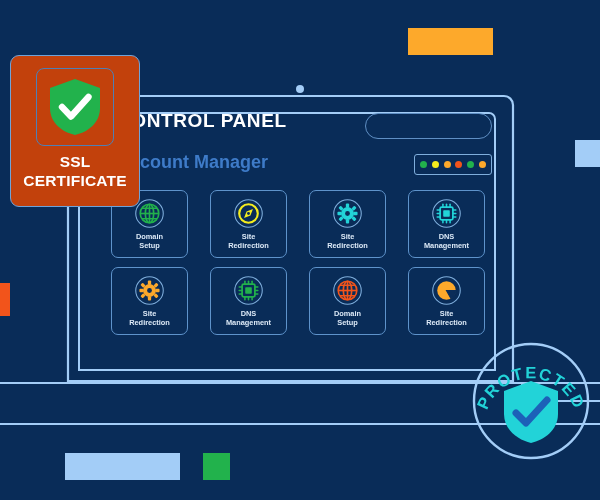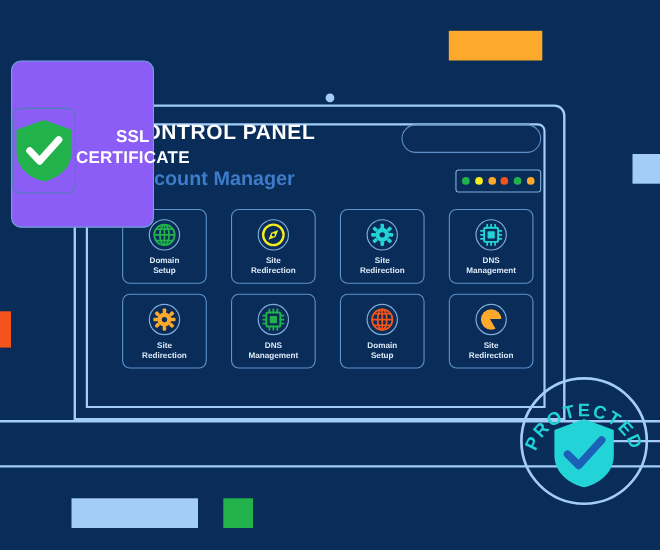--- a/index.html
+++ b/index.html
@@ -62,22 +62,22 @@
   .tile-icon{width:31px;height:31px;display:block;}
   .tile-label{
     margin-top:3px;text-align:center;color:#DCE9F7;
     font-size:7.4px;line-height:9.4px;font-weight:600;white-space:pre-line;
   }
 
   
   #ssl-card{
     position:absolute;left:10px;top:55px;width:128px;height:150px;
     border:1.6px solid #6FA3D8;border-radius:9px;
-    background:#8b5cf6;
-    display:flex;flex-direction:row;align-items:center;
+    background:#c2410c;
+    display:flex;flex-direction:column;align-items:center;
   }
   #ssl-icon-box{
     margin-top:12px;width:76px;height:76px;
     border:1.3px solid #4E7FB5;border-radius:8px;
     display:flex;align-items:center;justify-content:center;
   }
   #ssl-label{
     margin-top:6px;text-align:center;color:#FFFFFF;
     font-size:15.5px;line-height:19px;font-weight:bold;
     letter-spacing:.2px;white-space:pre-line;

